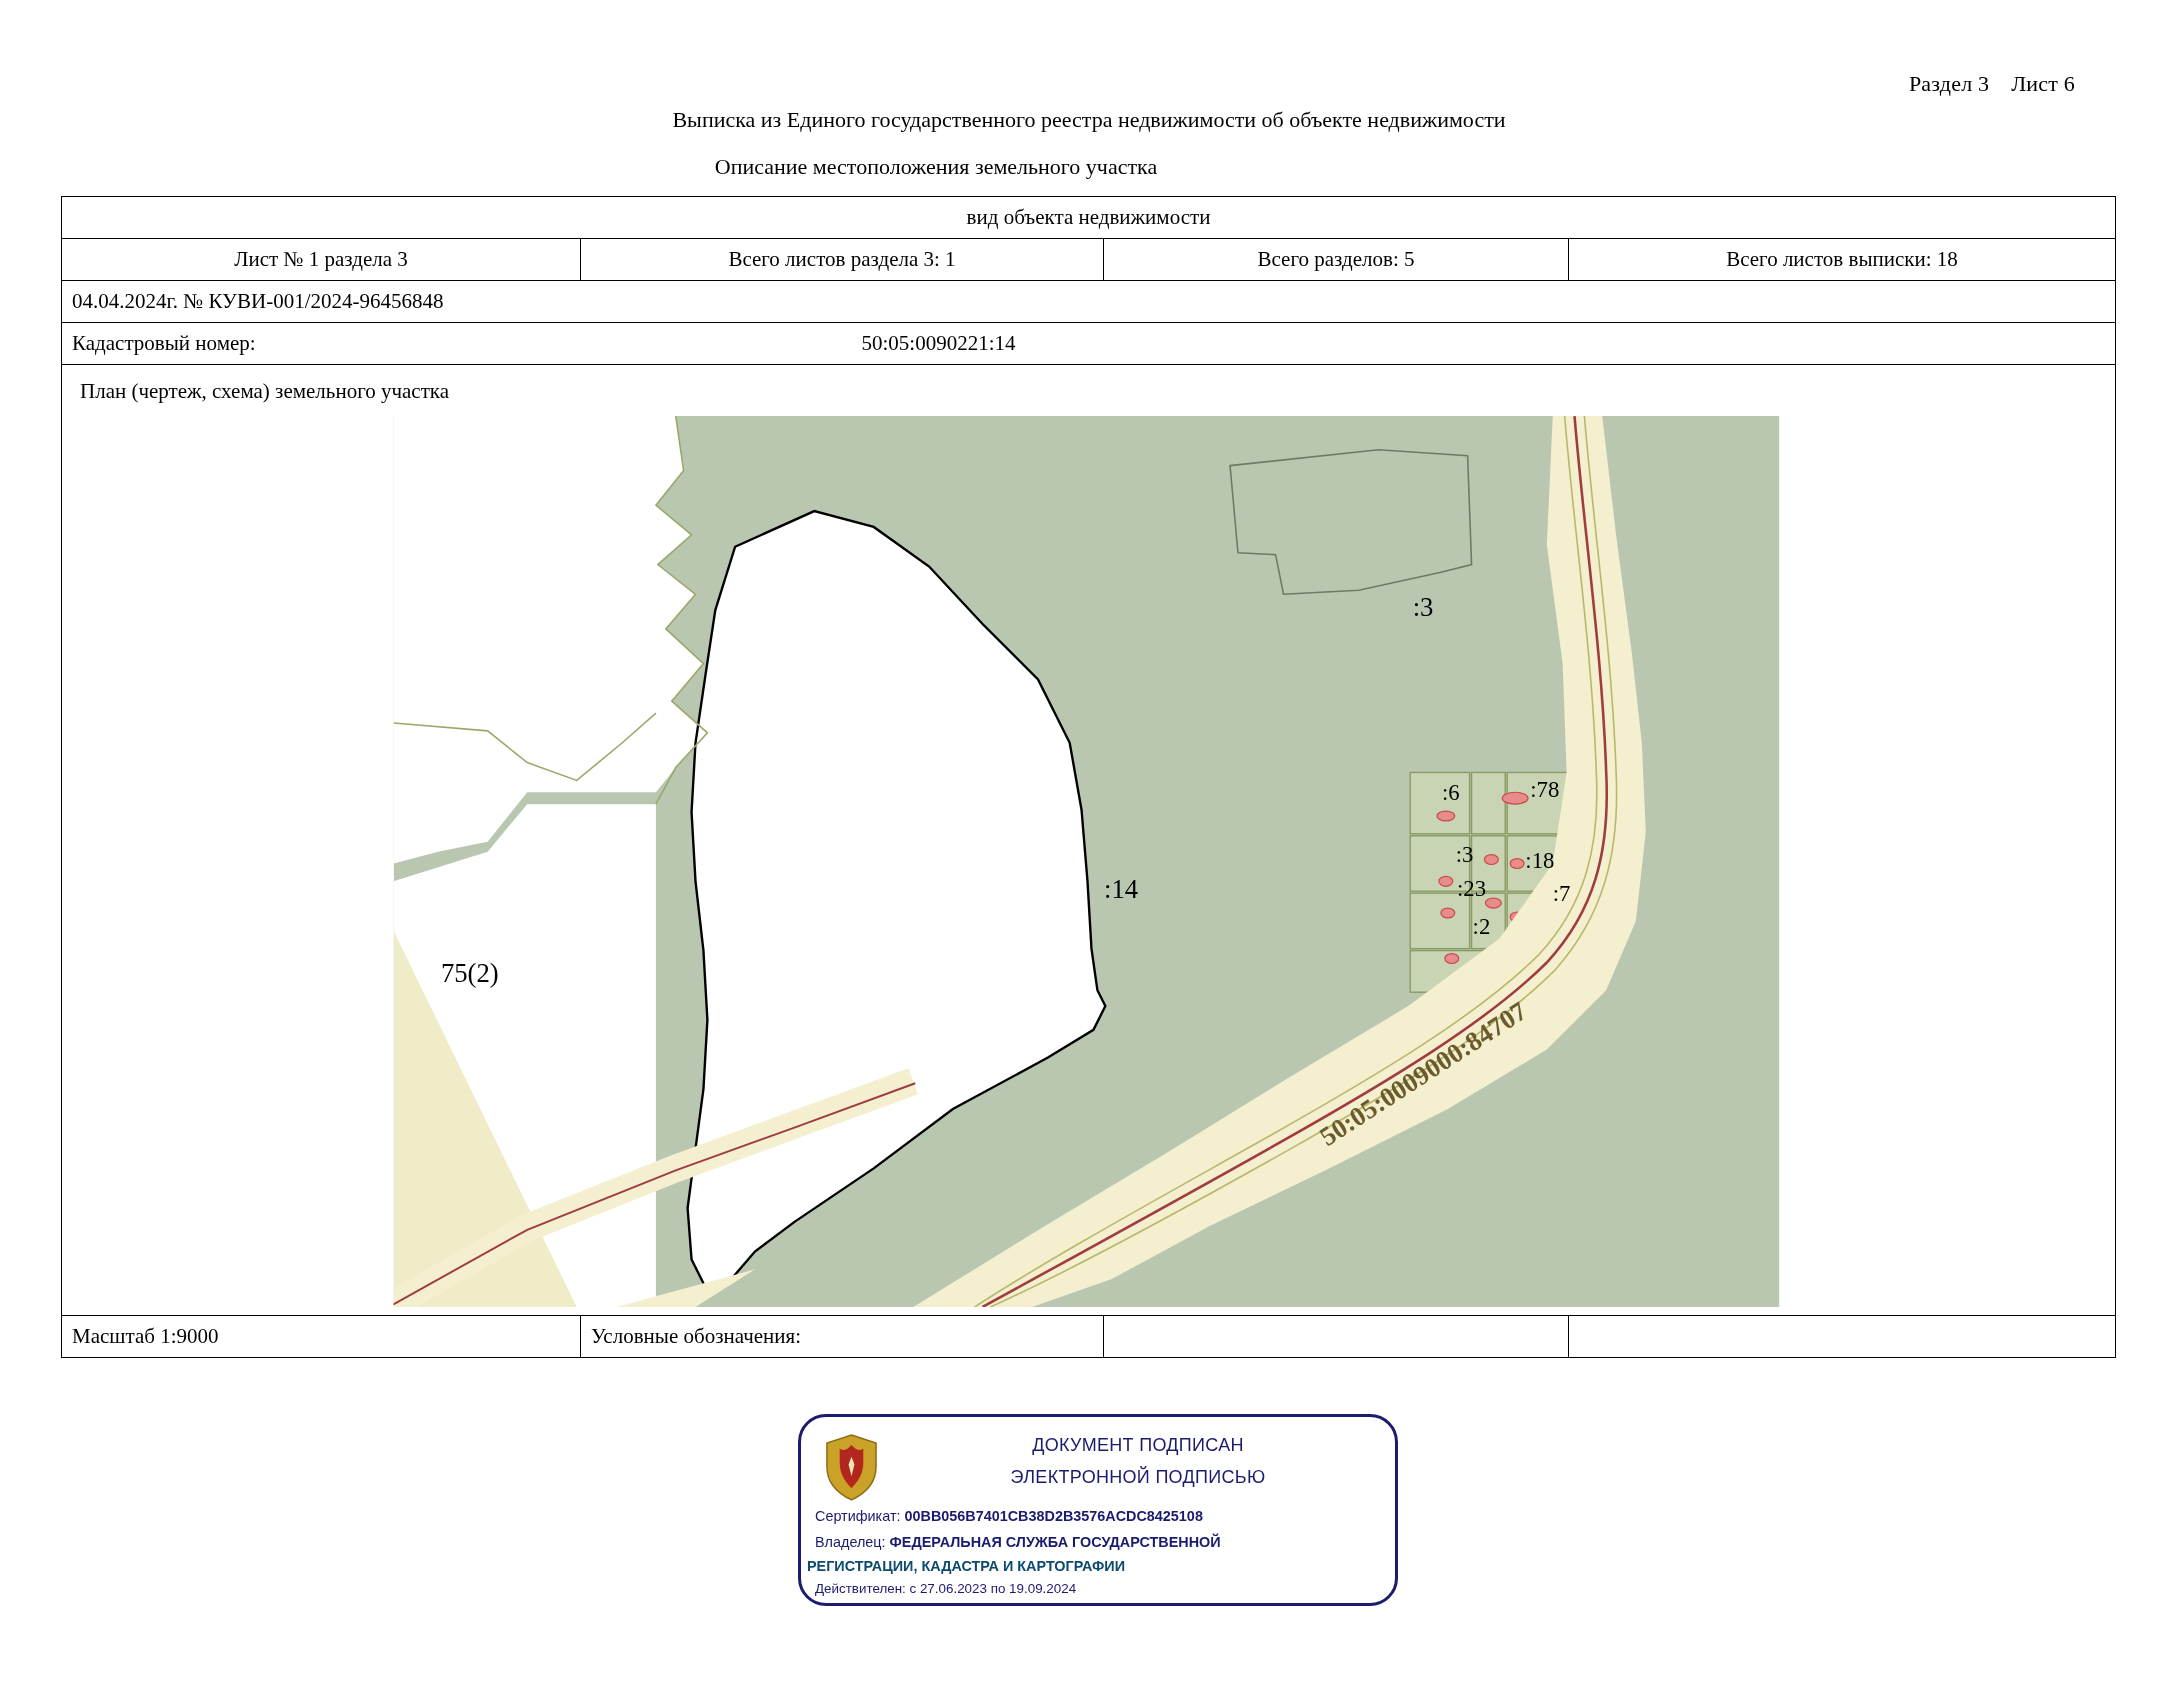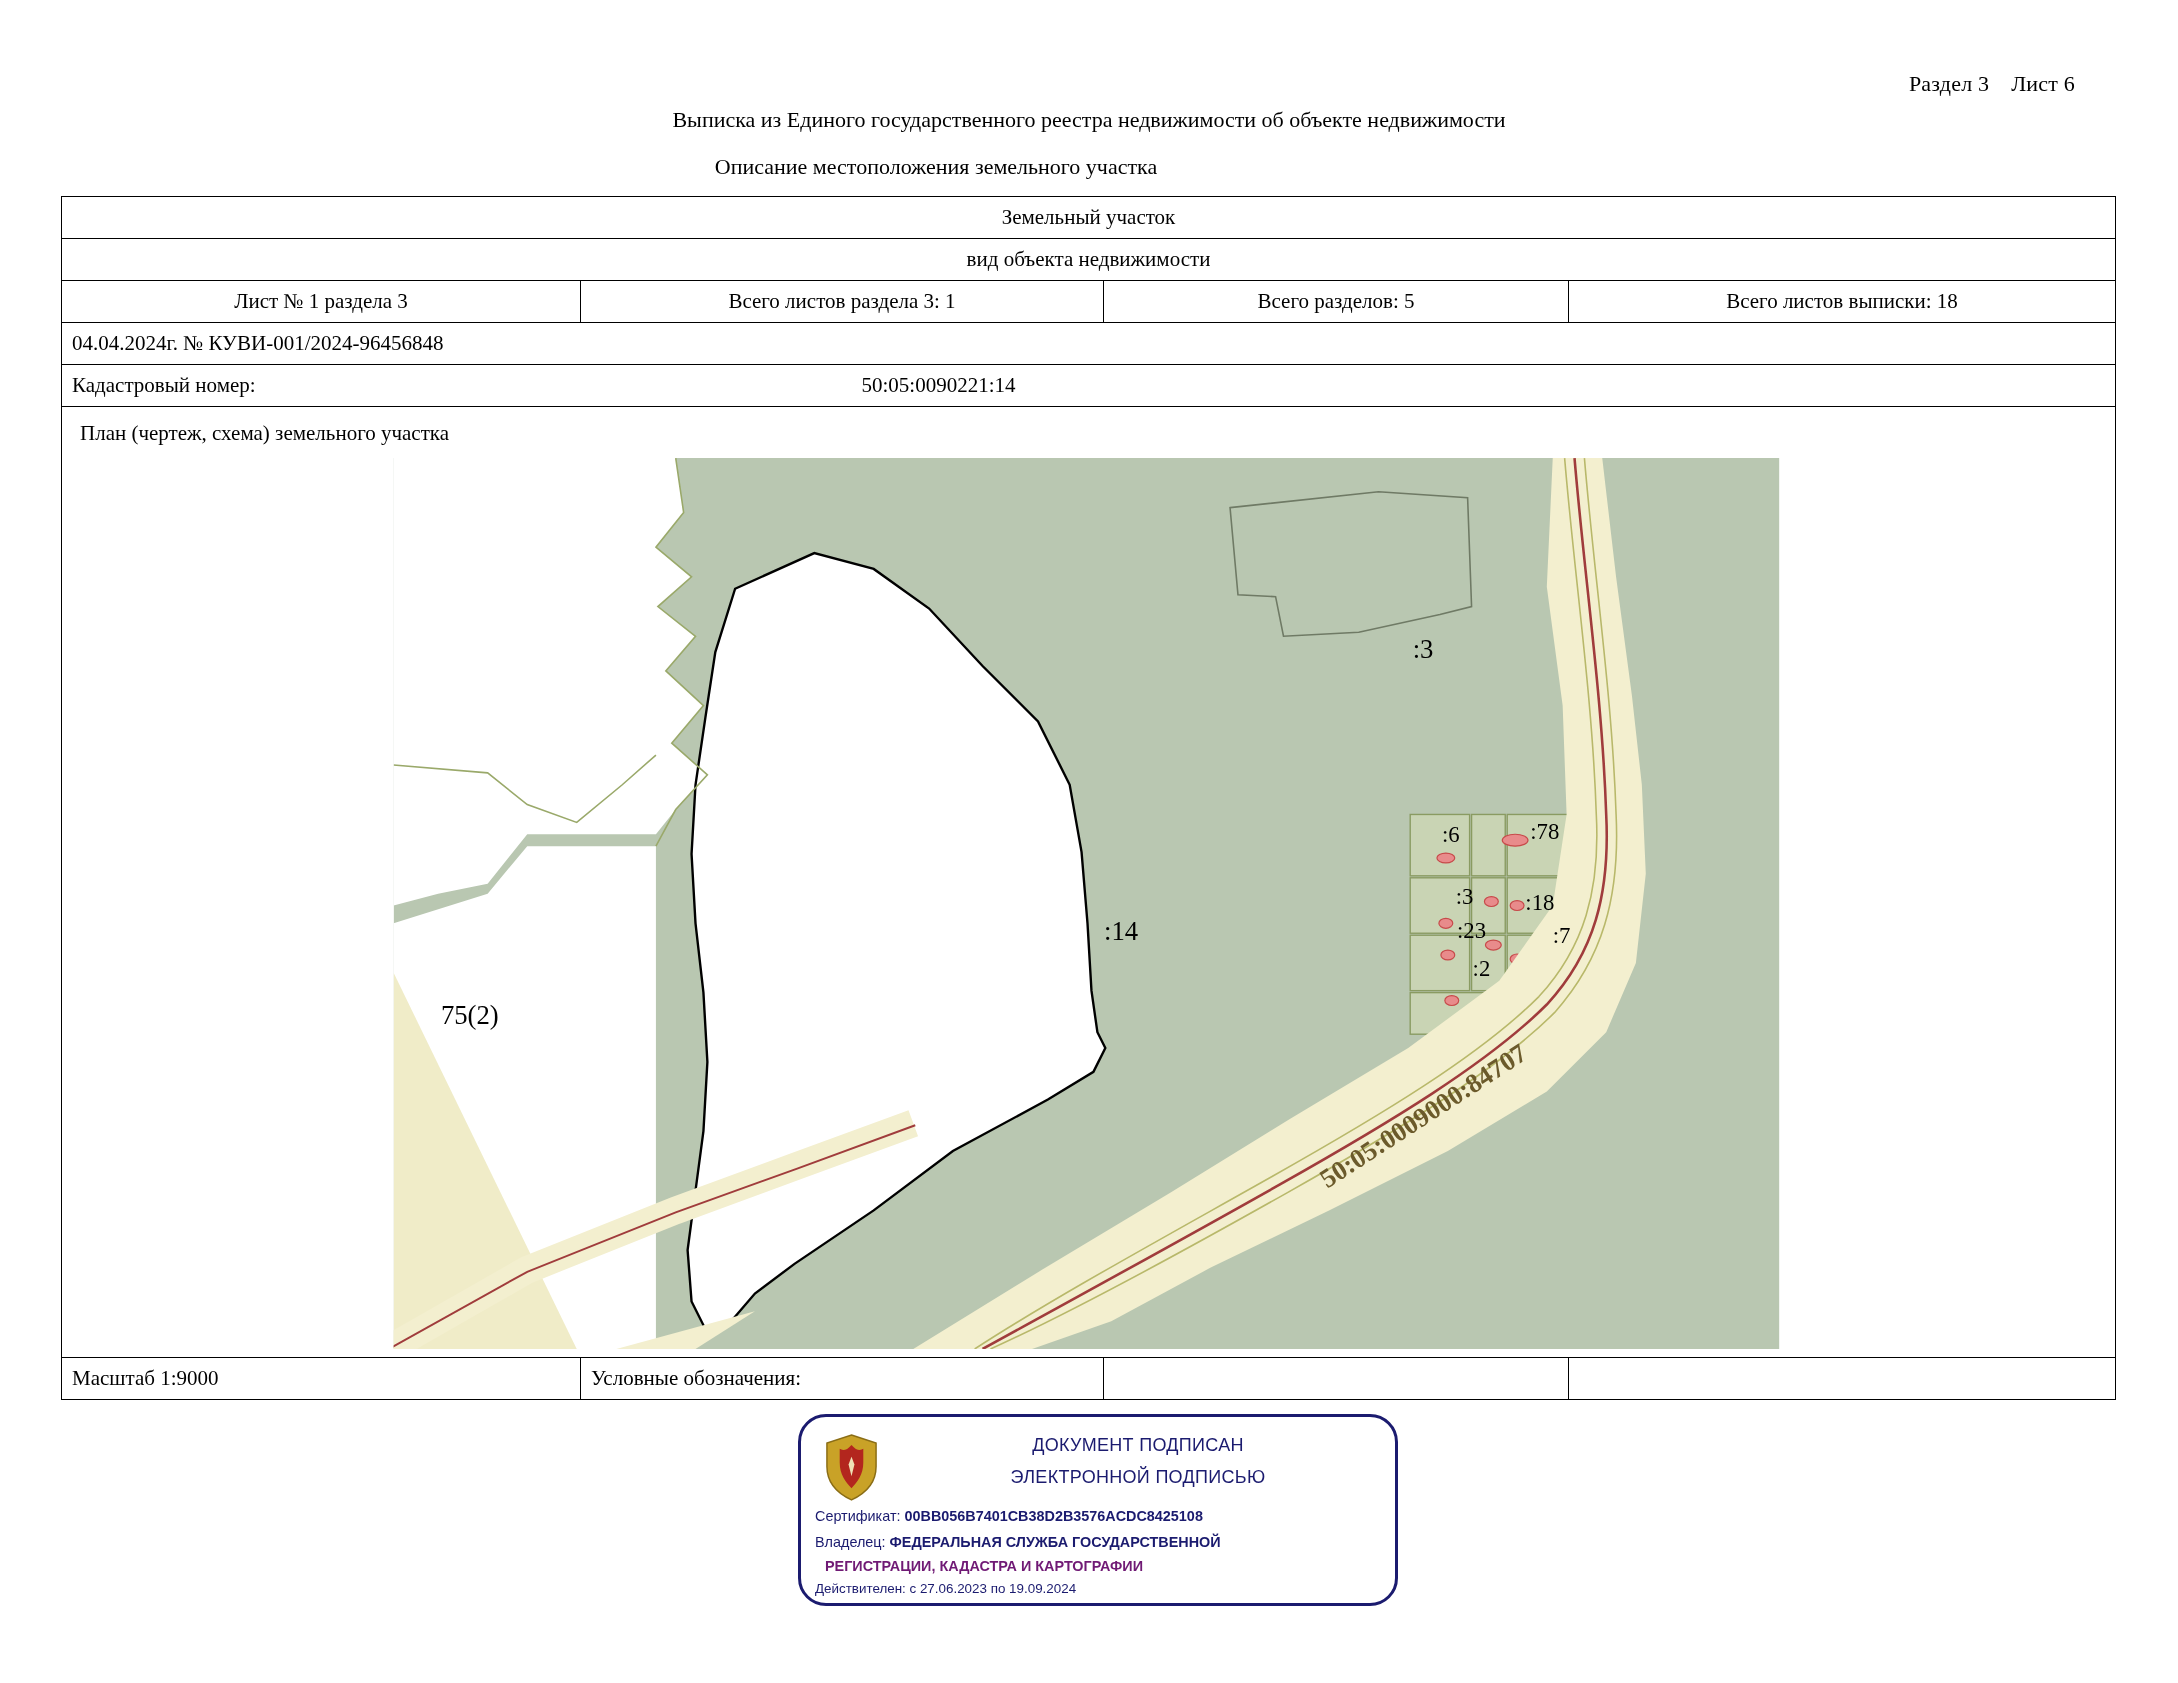--- a/index.html
+++ b/index.html
@@ -121,21 +121,21 @@
     left: 119px;
     top: 50px;
     width: 436px;
     text-align: center;
     color: #1b1b6f;
     font-size: 18px;
     letter-spacing: 0.3px;
   }
   .stamp .s1 { position: absolute; left: 14px; top: 91px; color:#1b1b6f; font-size: 14.4px; }
   .stamp .s2 { position: absolute; left: 14px; top: 117px; color:#1b1b6f; font-size: 14.4px; }
-  .stamp .s3 { position: absolute; left: 24px; top: 141px; color:#701a75; font-size: 14.4px; }
+  .stamp .s3 { position: absolute; left: 6px; top: 141px; color:#0c4a6e; font-size: 14.4px; }
   .stamp .s4 { position: absolute; left: 14px; top: 164px; color:#1b1b6f; font-size: 13.4px; }
   .stamp .bold { font-weight: bold; }
 
   
   .btm {
     position: absolute;
     left: 61px;
     top: 1495px;
     width: 2055px;
     border-collapse: collapse;
@@ -165,23 +165,20 @@
   <table class="tbl">
     <colgroup>
       <col style="width:493px">
       <col style="width:26px">
       <col style="width:271px">
       <col style="width:252px">
       <col style="width:465px">
       <col style="width:547px">
     </colgroup>
     <tbody>
-      <tr class="r-h">
-        <td colspan="6" class="c-center">Земельный участок</td>
-      </tr>
       <tr class="r-h">
         <td colspan="6" class="c-center">вид объекта недвижимости</td>
       </tr>
       <tr class="r-h">
         <td colspan="2" class="c-center">Лист № 1 раздела 3</td>
         <td colspan="2" class="c-center">Всего листов раздела 3: 1</td>
         <td class="c-center">Всего разделов: 5</td>
         <td class="c-center">Всего листов выписки: 18</td>
       </tr>
       <tr class="r-h">

